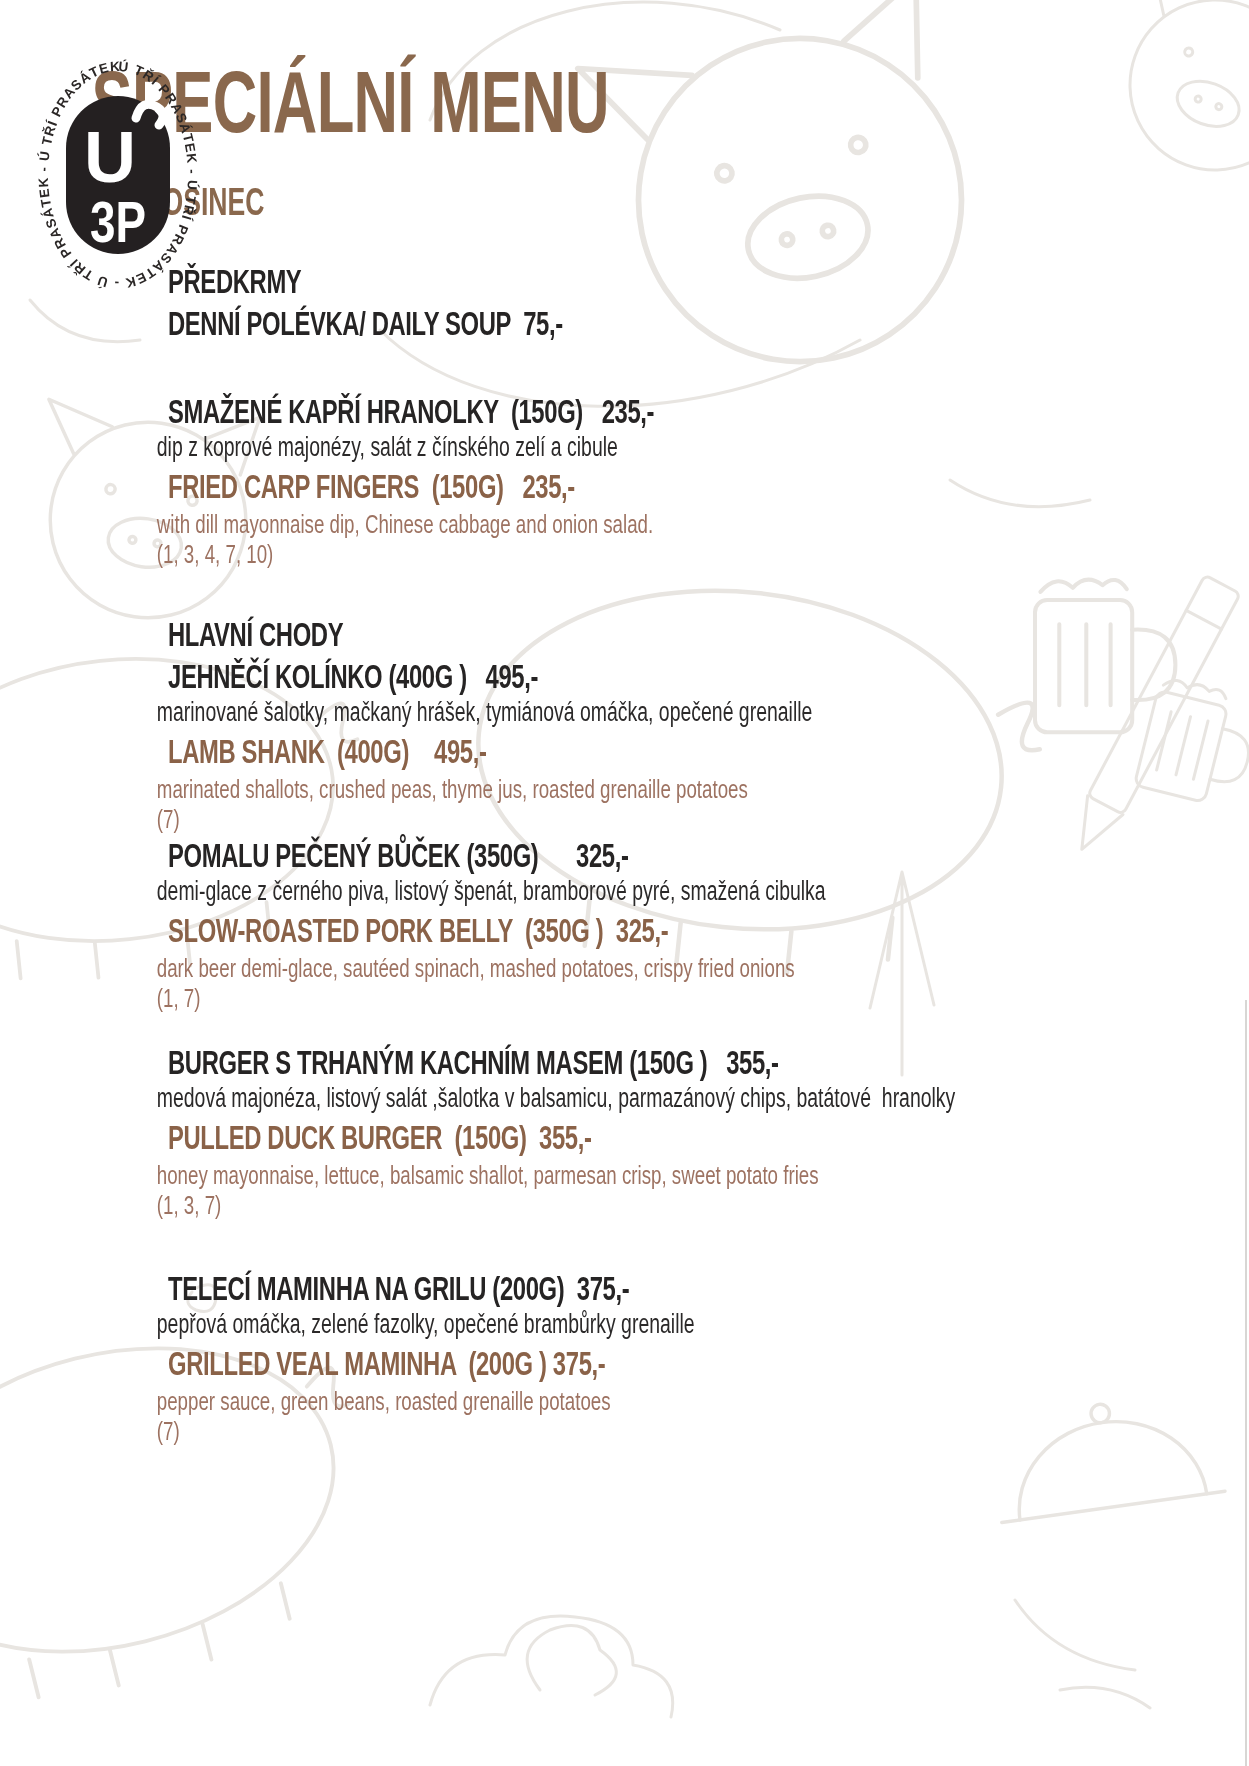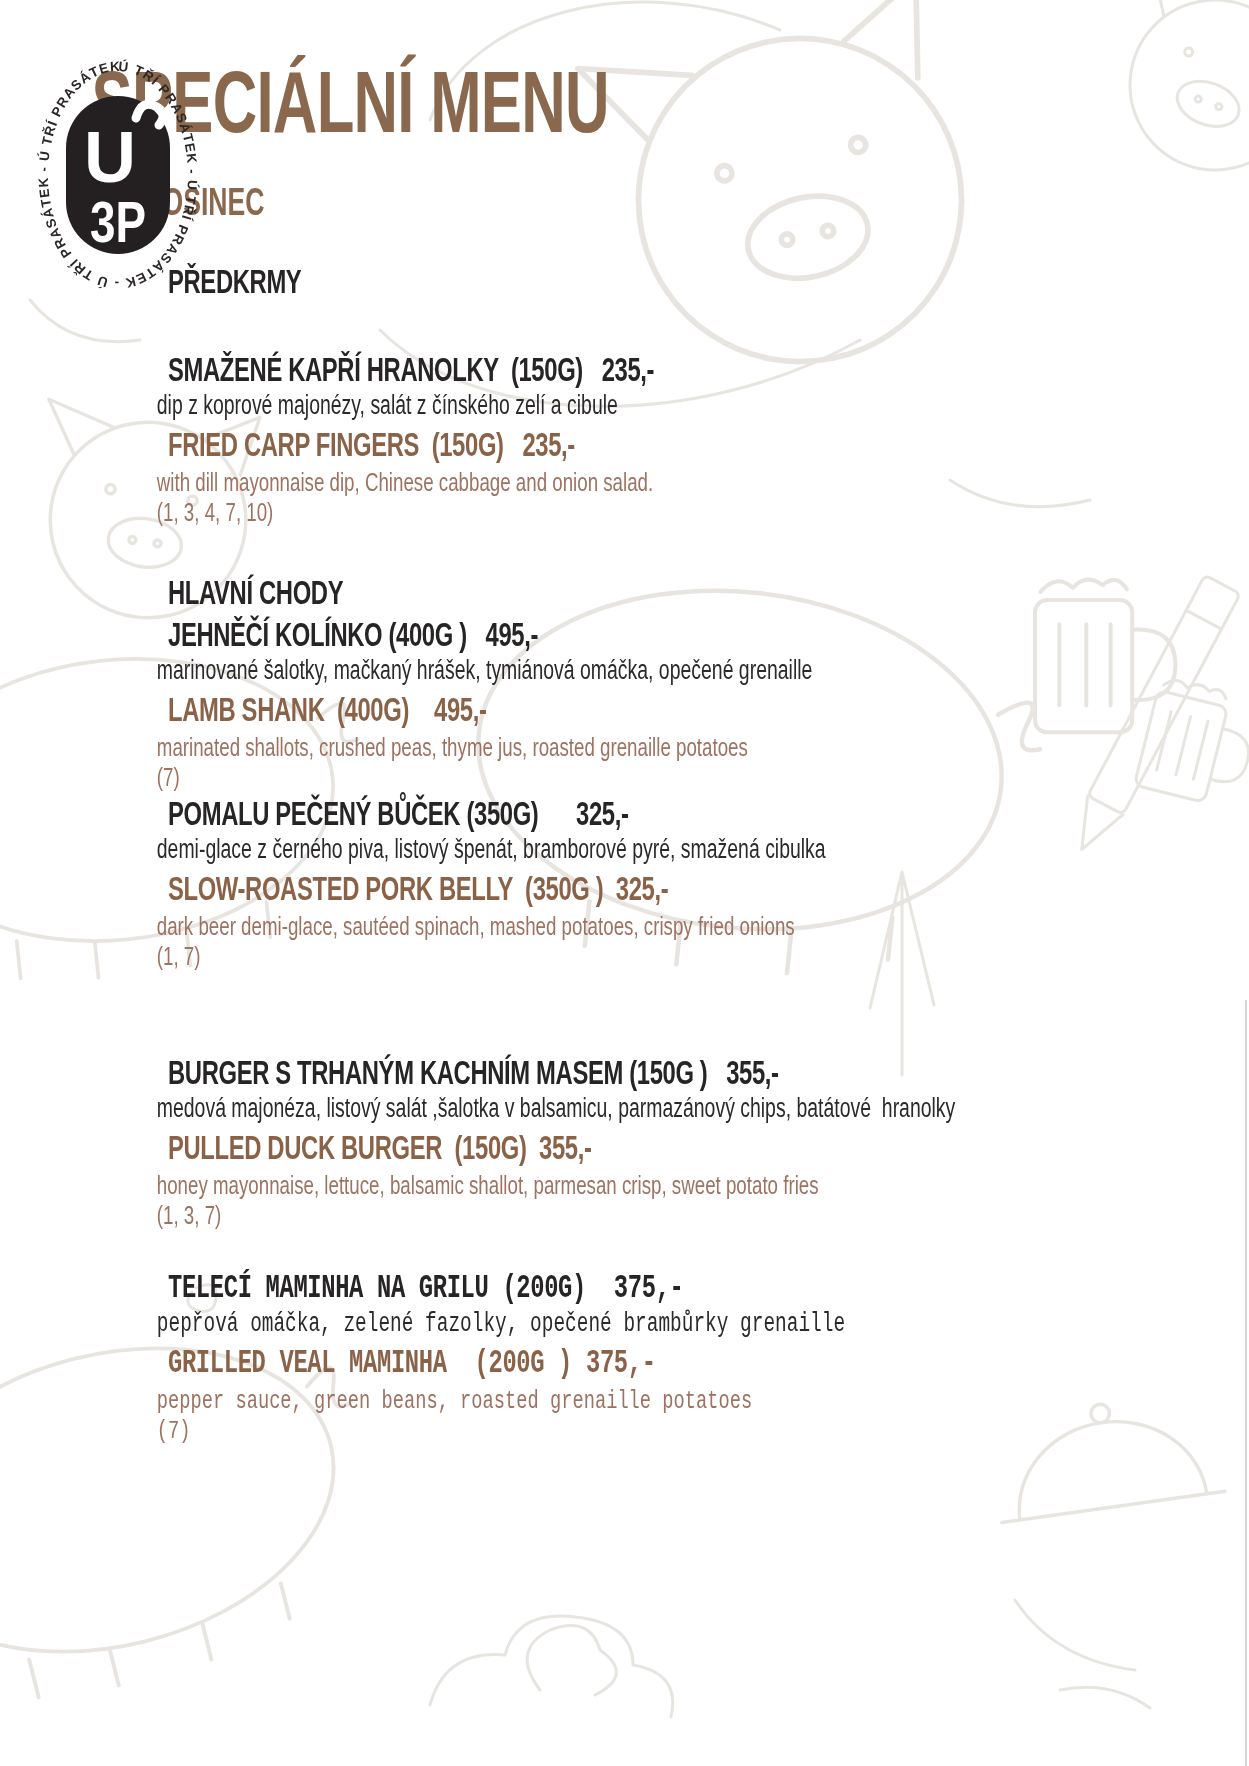--- a/index.html
+++ b/index.html
@@ -22,22 +22,22 @@
   .t-name    { font-size:34px; line-height:42px; font-weight:700; letter-spacing:-0.5px; color:#262424; transform:scaleX(0.70); }
   .t-name-en { font-size:34px; line-height:42px; font-weight:700; letter-spacing:-0.5px; color:#8a6248; transform:scaleX(0.70); margin-top:2px; }
   .t-desc    { font-size:27px; line-height:31px; font-weight:400; color:#2b2929; transform:scaleX(0.72); }
   .t-desc-en { font-size:26px; line-height:30px; font-weight:400; color:#9d7261; transform:scaleX(0.72); margin-top:2px; }
   .t-allerg  { font-size:26px; line-height:30px; font-weight:400; color:#9d7261; transform:scaleX(0.72); }
   .hd-starters { margin-top:38px; }
   .hd-mains    { margin-top:44px; }
   .item        { }
   .item.mt-0   { margin-top:0; }
   .item.mt-46  { margin-top:46px; }
-  .item.mt-55  { margin-top:80px; }
-  .item.mt-45  { margin-top:37px;font-family:Liberation Mono, monospace; }
+  .item.mt-55  { margin-top:28px; }
+  .item.mt-45  { margin-top:47px; }
   .soup        { margin-top:2px; }
 </style>
 </head>
 <body>
 
 <div class="page">
 
   <svg class="doodles" width="1249" height="1766" viewBox="0 0 1249 1766">
     <defs>
       <g id="pigface">
@@ -109,20 +109,23 @@
   </svg>
 
   <div class="content">
 
     <div class="line t-title">SPECIÁLNÍ MENU</div>
     <div class="line t-sub">PROSINEC</div>
 
     <div>
       <div class="line t-heading hd-starters">PŘEDKRMY</div>
 
+      <div class="item mt-0 soup">
+        <div class="line t-name">DENNÍ POLÉVKA/ DAILY SOUP  75,-</div>
+      </div>
 
       <div class="item mt-46">
         <div class="line t-name">SMAŽENÉ KAPŘÍ HRANOLKY  (150G)   235,-</div>
         <div class="line t-desc">dip z koprové majonézy, salát z čínského zelí a cibule</div>
         <div class="line t-name-en">FRIED CARP FINGERS  (150G)   235,-</div>
         <div class="line t-desc-en">with dill mayonnaise dip, Chinese cabbage and onion salad.</div>
         <div class="line t-allerg">(1, 3, 4, 7, 10)</div>
       </div>
     </div>
 

